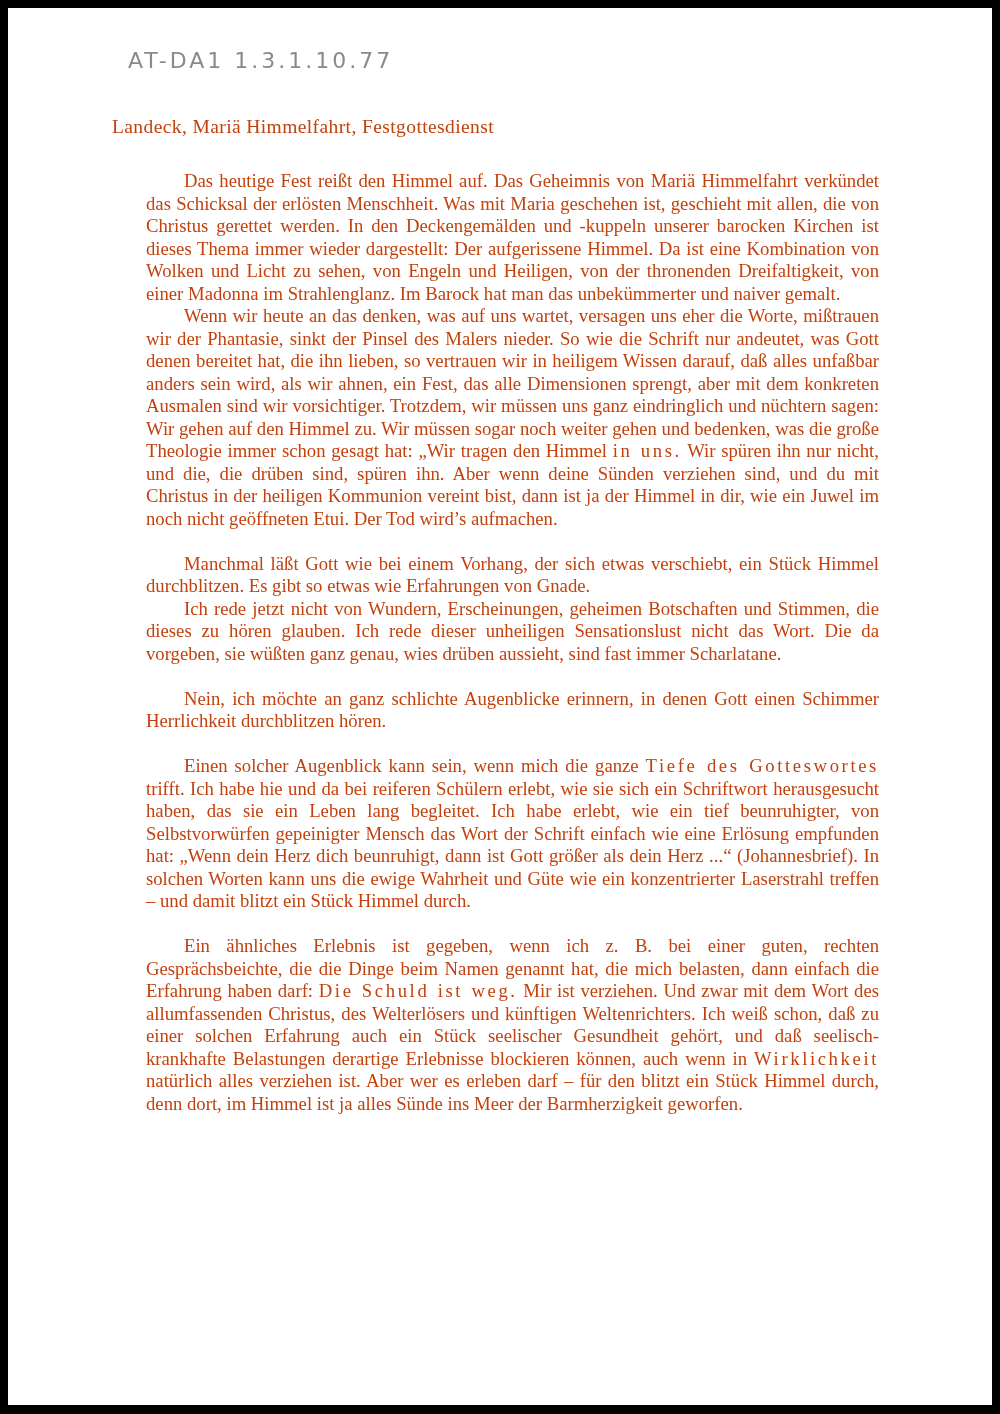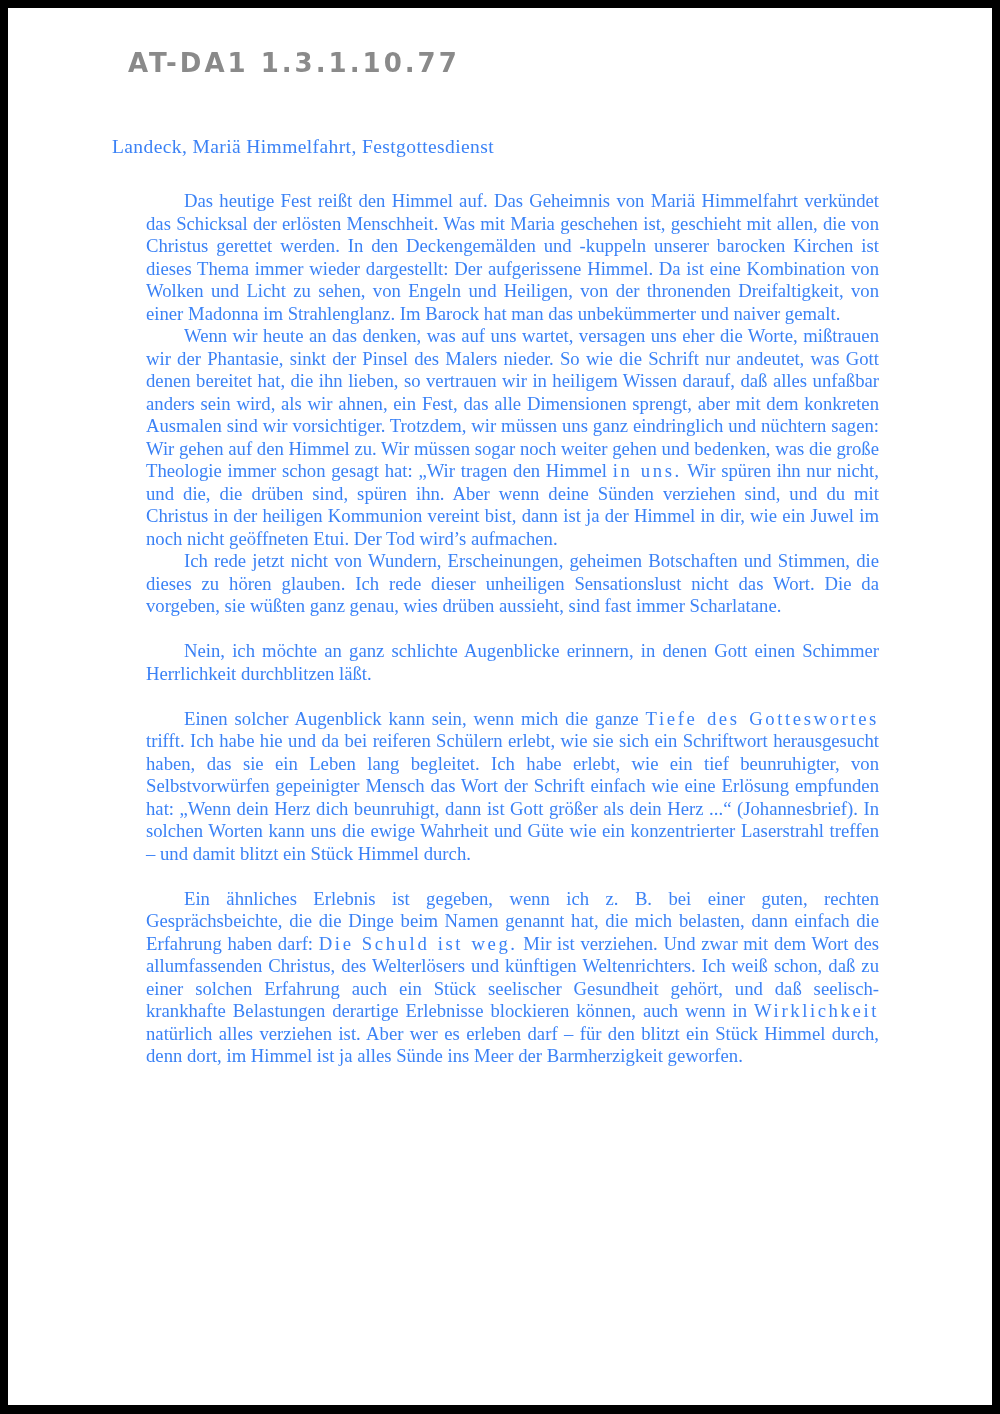--- a/index.html
+++ b/index.html
@@ -12,31 +12,31 @@
   .page {
     position: absolute;
     left: 8px; top: 8px;
     width: 984px; height: 1397px;
     background: #fff;
   }
   .annotation {
     position: absolute;
     left: 120px; top: 40px;
     font-family: "DejaVu Sans", sans-serif;
-    font-size: 26px;
+    font-size: 22px;
     color: #8a8a8a;
     letter-spacing: 3px;
-    font-weight: 700;
+    font-weight: 400;
   }
   .content {
     position: absolute;
-    left: 104px; top: 128px;
+    left: 104px; top: 108px;
     width: 767px;
     font-family: "Liberation Serif", serif;
-    color: #3b82f6;
+    color: #c2410c;
   }
   .heading {
     font-size: 19.5px;
     line-height: 22px;
     letter-spacing: 0.4px;
   }
   .body-text {
     margin-top: 32px;
     font-size: 18.7px;
     line-height: 22.5px;
@@ -57,19 +57,20 @@
   <div class="annotation">AT-DA1 1.3.1.10.77</div>
 
   <div class="content">
     <div class="heading">
       <div>Landeck, Mariä Himmelfahrt, Festgottesdienst</div>
     </div>
 
     <div class="body-text">
       <p>Das heutige Fest reißt den Himmel auf. Das Geheimnis von Mariä Himmelfahrt verkündet das Schicksal der erlösten Menschheit. Was mit Maria geschehen ist, geschieht mit allen, die von Christus gerettet werden. In den Deckengemälden und -kuppeln unserer barocken Kirchen ist dieses Thema immer wieder dargestellt: Der aufgerissene Himmel. Da ist eine Kombination von Wolken und Licht zu sehen, von Engeln und Heiligen, von der thronenden Dreifaltigkeit, von einer Madonna im Strahlenglanz. Im Barock hat man das unbekümmerter und naiver gemalt.</p>
       <p><span>Wenn wir heute an das denken, was auf uns wartet, versagen uns eher die Worte, mißtrauen wir der Phantasie, sinkt der Pinsel des Malers nieder. So wie die Schrift nur andeutet, was Gott denen bereitet hat, die ihn lieben, so vertrauen wir in heiligem Wissen darauf, daß alles unfaßbar anders sein wird, als wir ahnen, ein Fest, das alle Dimensionen sprengt, aber mit dem konkreten Ausmalen sind wir vorsichtiger. Trotzdem, wir müssen uns ganz eindringlich und nüchtern sagen: Wir gehen auf den Himmel zu. Wir müssen sogar noch weiter gehen und bedenken, was die große Theologie immer schon gesagt hat: „Wir tragen den Himmel </span><span class="spaced">in uns.</span><span> Wir spüren ihn nur nicht, und die, die drüben sind, spüren ihn. Aber wenn deine Sünden verziehen sind, und du mit Christus in der heiligen Kommunion vereint bist, dann ist ja der Himmel in dir, wie ein Juwel im noch nicht geöffneten Etui. Der Tod wird’s aufmachen.</span></p>
+      <p class="gap">Manchmal läßt Gott wie bei einem Vorhang, der sich etwas verschiebt, ein Stück Himmel durchblitzen. Es gibt so etwas wie Erfahrungen von Gnade.</p>
       <p>Ich rede jetzt nicht von Wundern, Erscheinungen, geheimen Botschaften und Stimmen, die dieses zu hören glauben. Ich rede dieser unheiligen Sensationslust nicht das Wort. Die da vorgeben, sie wüßten ganz genau, wies drüben aussieht, sind fast immer Scharlatane.</p>
-      <p class="gap">Nein, ich möchte an ganz schlichte Augenblicke erinnern, in denen Gott einen Schimmer Herrlichkeit durchblitzen läßt.</p>
+      <p class="gap">Nein, ich möchte an ganz schlichte Augenblicke erinnern, in denen Gott einen Schimmer Herrlichkeit durchblitzen hören.</p>
       <p class="gap"><span>Einen solcher Augenblick kann sein, wenn mich die ganze </span><span class="spaced">Tiefe des Gotteswortes</span><span> trifft. Ich habe hie und da bei reiferen Schülern erlebt, wie sie sich ein Schriftwort herausgesucht haben, das sie ein Leben lang begleitet. Ich habe erlebt, wie ein tief beunruhigter, von Selbstvorwürfen gepeinigter Mensch das Wort der Schrift einfach wie eine Erlösung empfunden hat: „Wenn dein Herz dich beunruhigt, dann ist Gott größer als dein Herz ...“ (Johannesbrief). In solchen Worten kann uns die ewige Wahrheit und Güte wie ein konzentrierter Laserstrahl treffen – und damit blitzt ein Stück Himmel durch.</span></p>
       <p class="gap"><span>Ein ähnliches Erlebnis ist gegeben, wenn ich z. B. bei einer guten, rechten Gesprächsbeichte, die die Dinge beim Namen genannt hat, die mich belasten, dann einfach die Erfahrung haben darf: </span><span class="spaced">Die Schuld ist weg.</span><span> Mir ist verziehen. Und zwar mit dem Wort des allumfassenden Christus, des Welterlösers und künftigen Weltenrichters. Ich weiß schon, daß zu einer solchen Erfahrung auch ein Stück seelischer Gesundheit gehört, und daß seelisch-krankhafte Belastungen derartige Erlebnisse blockieren können, auch wenn in </span><span class="spaced">Wirklichkeit</span><span> natürlich alles verziehen ist. Aber wer es erleben darf – für den blitzt ein Stück Himmel durch, denn dort, im Himmel ist ja alles Sünde ins Meer der Barmherzigkeit geworfen.</span></p>
     </div>
   </div>
 </div>
 
 </body></html>

